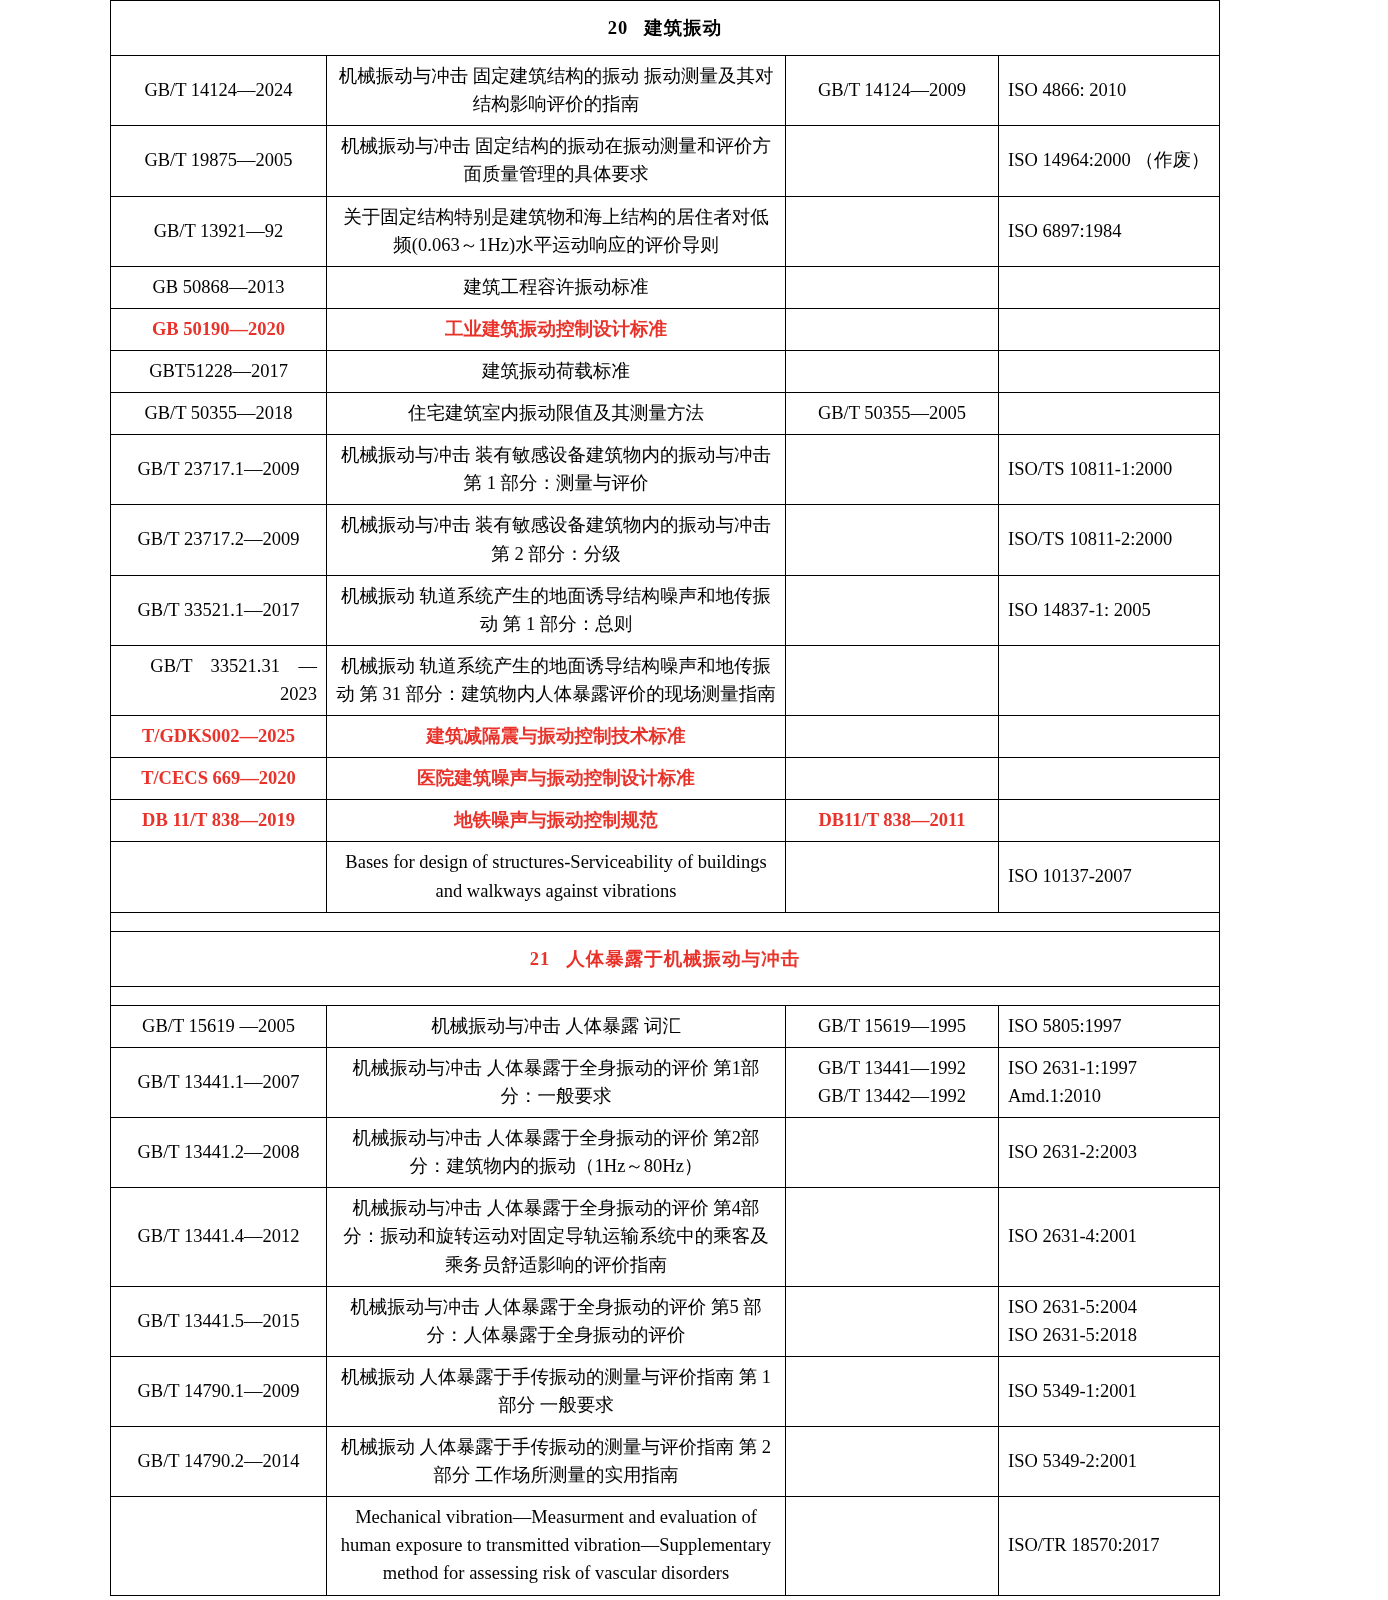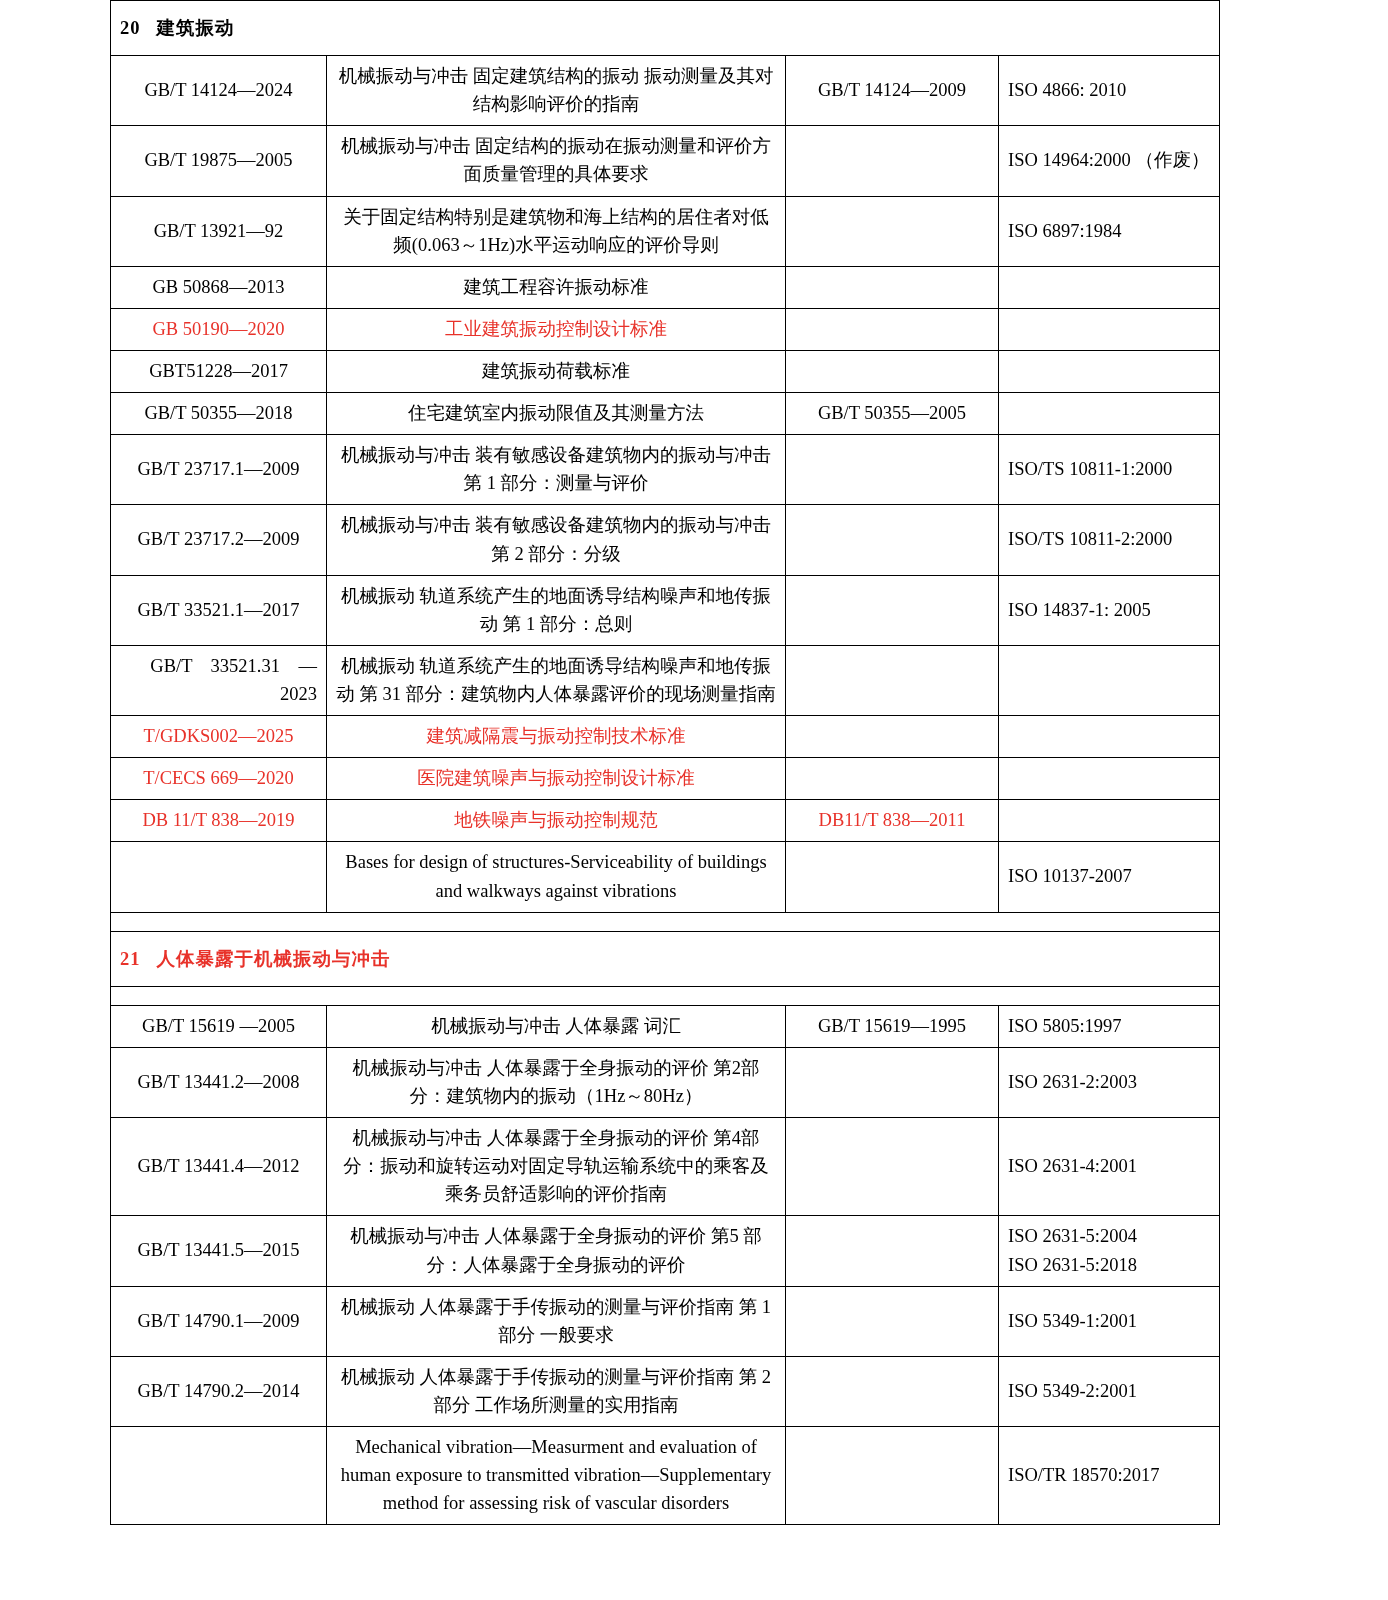--- a/index.html
+++ b/index.html
@@ -28,35 +28,36 @@
     padding: 6px 9px 7px 9px;
     font-size: 18.5px;
     line-height: 1.52;
   }
   col.c1 { width: 216px; }
   col.c2 { width: 459px; }
   col.c3 { width: 213px; }
   col.c4 { width: 221px; }
 
   .section-title {
+    text-align: center;
     font-weight: bold;
     font-size: 20px;
     padding-top: 13px !important;
     padding-bottom: 13px !important;
     letter-spacing: 1px;
   }
   .section-title.red { color: #e8322a; }
   .section-title .num { margin-right: 16px; }
 
   .cell-code { text-align: center; }
   .cell-code.left { text-align: right; padding-left: 14px; }
   .cell-name { text-align: center; }
   .cell-iso { text-align: left; padding-left: 14px; }
   .cell-center { text-align: center; }
-  .red { color: #e8322a; }
+  .red { color: #e8322a; font-weight: bold; }
   .spacer-row td {
     border-left: 1px solid #000;
     border-right: 1px solid #000;
     border-top: 1px solid #000;
     border-bottom: none;
     height: 18px;
     padding: 0 !important;
   }
   .title-row td {
     border-top: none;
@@ -210,20 +211,28 @@
         <td colspan="4"></td>
       </tr>
 
       <tr>
         <td class="cell-code">GB/T 15619 —2005</td>
         <td class="cell-name">机械振动与冲击 人体暴露 词汇</td>
         <td class="cell-center">GB/T 15619—1995</td>
         <td class="cell-iso">ISO 5805:1997</td>
       </tr>
 
+      <tr>
+        <td class="cell-code">GB/T 13441.1—2007</td>
+        <td class="cell-name">机械振动与冲击 人体暴露于全身振动的评价 第1部分：一般要求</td>
+        <td class="cell-center" style="white-space:pre-line;">GB/T 13441—1992
+GB/T 13442—1992</td>
+        <td class="cell-iso" style="white-space:pre-line;">ISO 2631-1:1997
+Amd.1:2010</td>
+      </tr>
 
       <tr>
         <td class="cell-code">GB/T 13441.2—2008</td>
         <td class="cell-name">机械振动与冲击 人体暴露于全身振动的评价 第2部分：建筑物内的振动（1Hz～80Hz）</td>
         <td class="cell-center"></td>
         <td class="cell-iso">ISO 2631-2:2003</td>
       </tr>
 
       <tr>
         <td class="cell-code">GB/T 13441.4—2012</td>

